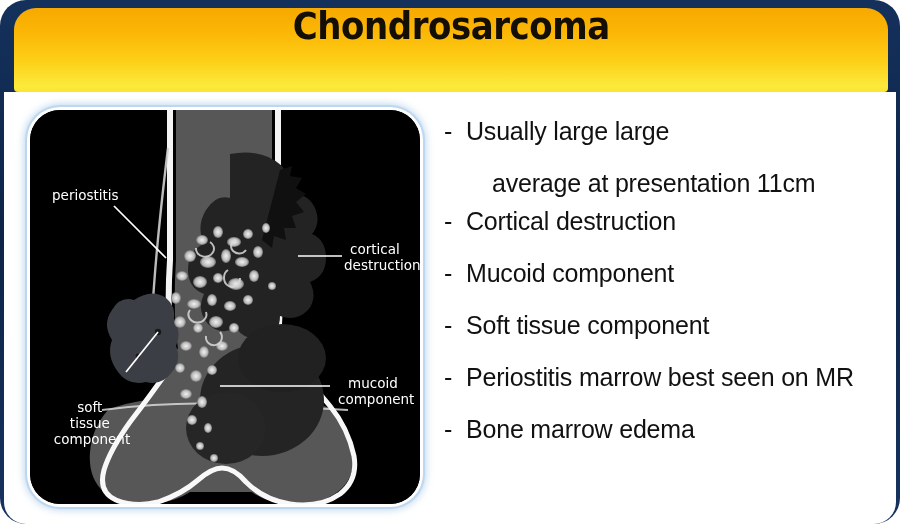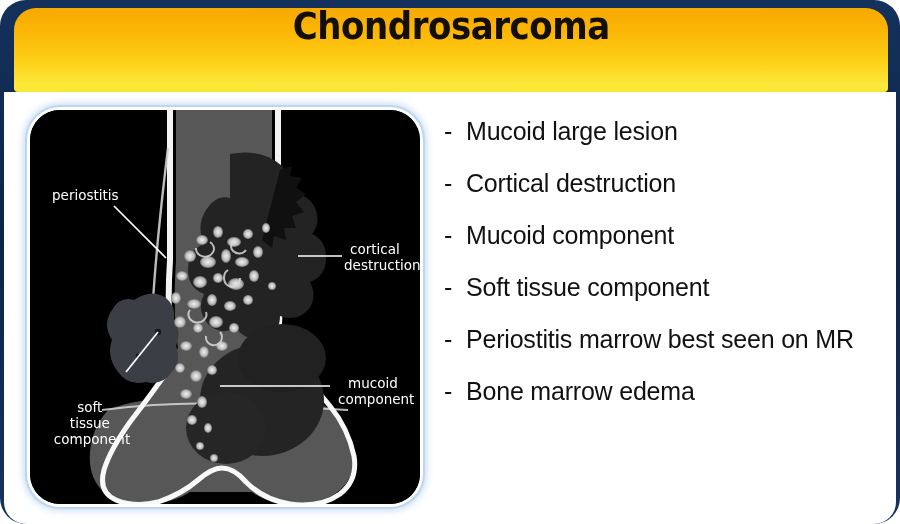--- a/index.html
+++ b/index.html
@@ -315,22 +315,23 @@
           <tspan x="308" dy="16">component</tspan>
         </text>
       </g>
     </svg>
   </div>
 
   <div class="bullets">
 
     <div class="bullet-row">
       <span class="bullet-dash">-</span>
-      <span class="bullet-text">Mucoid large lesion</span>
-    </div>
+      <span class="bullet-text">Usually large large</span>
+    </div>
+    <div class="bullet-sub">average at presentation 11cm</div>
 
     <div class="bullet-row">
       <span class="bullet-dash">-</span>
       <span class="bullet-text">Cortical destruction</span>
     </div>
 
     <div class="bullet-row">
       <span class="bullet-dash">-</span>
       <span class="bullet-text">Mucoid component</span>
     </div>

